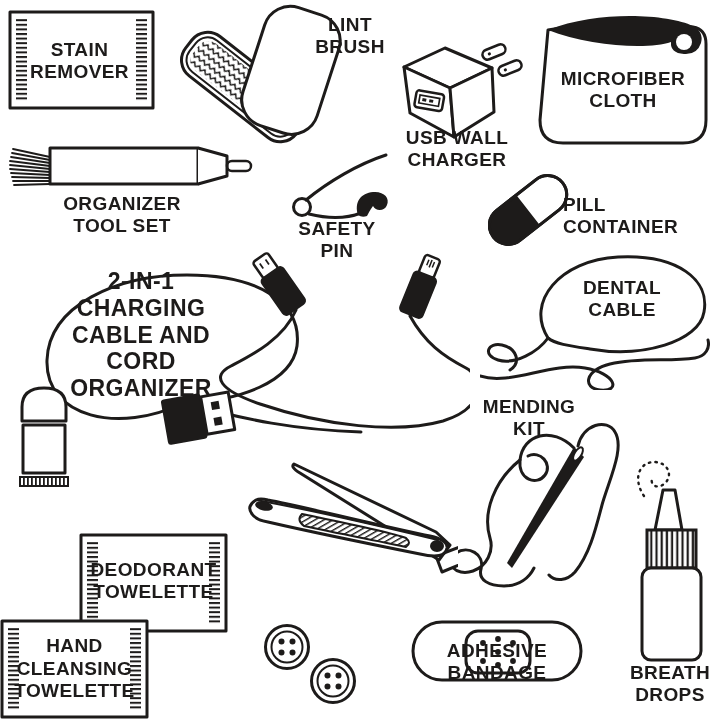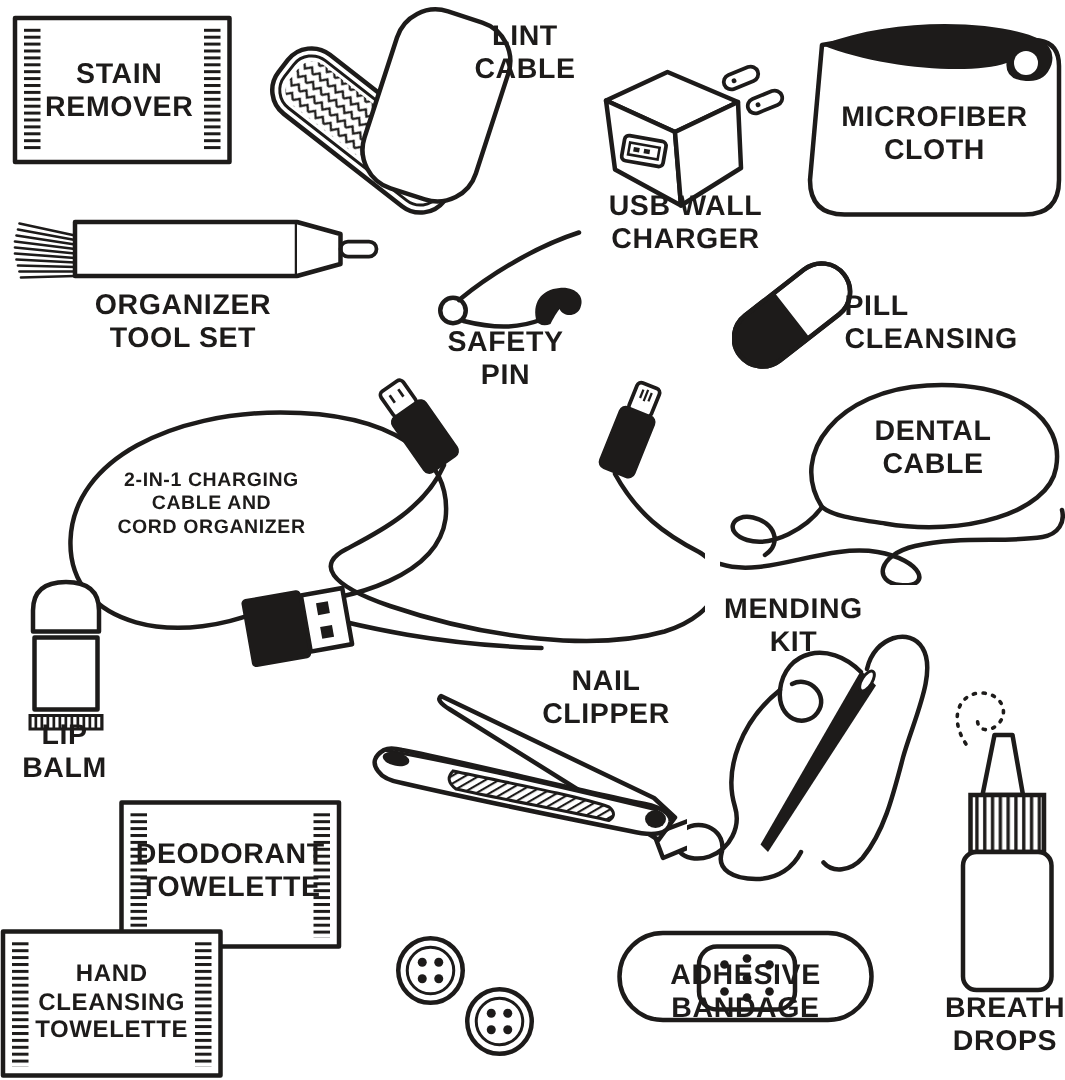--- a/index.html
+++ b/index.html
@@ -8,22 +8,22 @@
     position:relative;width:710px;height:720px;background:#fff;overflow:hidden;
     font-family:"Liberation Sans",sans-serif;color:var(--ink);
   }
   .illus{position:absolute;}
   .lbl{
     position:absolute;display:flex;align-items:center;justify-content:center;
     font-weight:700;color:var(--ink);white-space:pre-line;text-align:center;
     line-height:1.18;letter-spacing:.4px;font-size:19px;z-index:5;
   }
   .lbl.left{justify-content:flex-start;text-align:left;}
-  .sm{font-size:13px;}
-  .xs{font-size:16px;}
+  .sm{font-size:23px;}
+  .xs{font-size:19px;}
   
   .ln{fill:none;stroke:var(--ink);stroke-width:3;stroke-linecap:round;stroke-linejoin:round;}
   .ln2{fill:none;stroke:var(--ink);stroke-width:2;stroke-linecap:round;stroke-linejoin:round;}
   .lnA{fill:none;stroke:var(--ink);stroke-width:2.5;stroke-linecap:round;stroke-linejoin:round;}
   .fw{fill:#fff;stroke:var(--ink);stroke-width:3;stroke-linejoin:round;}
   .fi{fill:var(--ink);stroke:none;}
   .dt{fill:none;stroke:var(--ink);stroke-width:2.4;stroke-dasharray:1.5 5;stroke-linecap:round;}
 </style>
 </head>
 <body>
@@ -68,21 +68,21 @@
     <g transform="rotate(38 64 85)">
       <rect x="-6" y="60" width="140" height="50" rx="20" class="fw"></rect>
       <rect x="-1" y="65" width="130" height="40" rx="15" class="ln2"></rect>
       <rect x="3" y="68" width="122" height="34" rx="12" fill="url(#zigp)" stroke="none"></rect>
     </g>
     <g transform="rotate(18 110 68)">
       <rect x="72" y="6" width="78" height="124" rx="27" class="fw"></rect>
     </g>
   </svg>
   <div class="lbl" style="left:308px;top:14px;width:84px;height:44px">LINT
-CABLE</div>
+BRUSH</div>
 
   <svg class="illus" style="left:398px;top:38px" width="130" height="102" viewBox="0 0 130 102">
     <g transform="rotate(-22 96 14)">
       <rect x="84" y="9" width="24" height="10" rx="5" class="lnA"></rect>
         <circle cx="91" cy="14" r="1.6" class="fi"></circle>
     </g>
     <g transform="rotate(-22 112 30)">
       <rect x="100" y="25" width="24" height="10" rx="5" class="lnA"></rect>
         <circle cx="107" cy="30" r="1.6" class="fi"></circle>
     </g>
@@ -136,21 +136,21 @@
   <div class="lbl" style="left:298px;top:218px;width:78px;height:44px">SAFETY
 PIN</div>
 
   <svg class="illus" style="left:488px;top:165px" width="90" height="85" viewBox="0 0 90 85">
     <g transform="rotate(-38 40 45)">
       <rect x="-4" y="26" width="88" height="38" rx="19" class="fw"></rect>
       <path d="M40,26 L15,26 A19,19 0 0 0 15,64 L40,64 Z" class="fi"></path>
       <rect x="-4" y="26" width="88" height="38" rx="19" class="ln"></rect>
     </g>
   </svg>
-  <div class="lbl left" style="left:563px;top:203px;width:148px;height:26px">PILL CLEANSING</div>
+  <div class="lbl left" style="left:563px;top:203px;width:148px;height:26px">PILL CONTAINER</div>
 
   <svg class="illus" style="left:35px;top:248px" width="435" height="205" viewBox="0 0 435 205">
     <path d="M148,155 C85,186 10,170 12,112 C14,57 82,27 152,27 C226,27 267,56 262,98 C257,134 205,153 148,155" class="ln"></path>
     <path d="M148,155 C141,158 136,161 131,165" class="ln"></path>
     <path d="M150,155 C210,172 262,182 326,184" class="ln"></path>
     <path d="M261,62 C248,92 215,108 196,118 C176,128 184,142 225,156 C290,178 362,186 408,173 C447,161 452,132 431,120 C408,108 390,95 375,68" class="ln"></path>
 
     <g transform="translate(242,34) rotate(-35)">
       <rect x="-9" y="-30" width="18" height="20" rx="3" class="lnA"></rect>
       <line x1="-3.5" y1="-25" x2="-3.5" y2="-19" stroke="#1d1b1a" stroke-width="1.8"></line>
@@ -182,42 +182,39 @@
     <path d="M68,88 C58,102 35,115 18,110 C2,105 8,92 22,95 C36,98 42,112 30,120" class="ln"></path>
     <path d="M0,126 C30,136 70,112 105,118 C135,123 142,142 120,140 C102,138 105,120 130,114 C160,107 190,112 215,108 C226,106 230,98 228,90" class="ln"></path>
   </svg>
   <div class="lbl" style="left:552px;top:287px;width:140px;height:24px">DENTAL CABLE</div>
 
   <svg class="illus" style="left:18px;top:385px" width="52" height="103" viewBox="0 0 52 103">
     <path d="M4,36 L4,22 Q4,3 26,3 Q48,3 48,22 L48,36 Z" class="fw"></path>
     <rect x="5" y="40" width="42" height="48" class="fw"></rect>
     <rect x="2" y="92" width="48" height="9" fill="url(#vrib2)" stroke="#1d1b1a" stroke-width="2"></rect>
   </svg>
-  <div class="lbl" style="left:0px;top:490px;width:86px;height:24px">LIP BALM</div>
 
   <svg class="illus" style="left:437px;top:398px" width="190" height="194" viewBox="0 0 190 194">
     <path d="M141,48 C146,26 170,20 178,34 C188,50 172,82 165,107 C158,134 152,157 138,174 C130,183 118,184 112,177" class="ln"></path>
     <path d="M137,50 C115,28 86,36 83,62 C81,82 100,88 108,77 C116,66 103,52 91,58" class="ln"></path>
     <path d="M83,62 C58,82 45,114 53,140 C57,153 50,168 36,173 C18,179 6,164 19,155 C31,147 48,156 44,171 C41,182 52,188 67,188 C82,188 92,180 97,170" class="ln"></path>
     <polygon points="137,49 147,59 75,170 70,165" class="fi"></polygon>
     <ellipse cx="141" cy="56" rx="3.4" ry="7.5" transform="rotate(32 141 56)" fill="#fff" stroke="#1d1b1a" stroke-width="2"></ellipse>
   </svg>
   <div class="lbl" style="left:466px;top:406px;width:126px;height:24px">MENDING KIT</div>
 
   <svg class="illus" style="left:240px;top:448px" width="218" height="142" viewBox="0 0 218 142">
     <path d="M196,108 L222,98 L226,114 L202,124 Z" class="fw"></path>
     <path d="M54,16 L196,84 L210,97 L199,112 L60,25 Q50,19 54,16 Z" class="fw"></path>
     <path d="M16,52 Q6,58 12,66 Q16,72 28,74 C80,86 150,100 180,106 Q205,112 207,100 Q208,92 190,88 C150,80 60,58 28,52 Q20,50 16,52 Z" class="fw"></path>
     <path d="M16,52 C60,60 140,78 198,92" class="ln2"></path>
     <path d="M62,66 C110,76 150,84 166,90 Q172,95 166,99 C150,95 100,86 64,78 Q56,72 62,66 Z" fill="url(#dhatch)" stroke="#1d1b1a" stroke-width="2"></path>
     <ellipse cx="24" cy="58" rx="9" ry="4.5" transform="rotate(12 24 58)" class="fi"></ellipse>
     <ellipse cx="197" cy="98" rx="7" ry="6" class="fi"></ellipse>
   </svg>
-  <div class="lbl" style="left:360px;top:444px;width:88px;height:44px">NAIL
-CLIPPER</div>
 
   <svg class="illus" style="left:628px;top:456px" width="82" height="210" viewBox="0 0 82 210">
     <path d="M16,40 C4,22 12,6 26,6 C40,6 46,20 36,28 C30,33 22,30 24,22" class="dt"></path>
     <path d="M35,34 L47,34 L54,74 L27,74 Z" class="fw"></path>
     <rect x="19" y="74" width="49" height="38" fill="url(#vrib)" stroke="#1d1b1a" stroke-width="3"></rect>
     <rect x="14" y="112" width="59" height="92" rx="9" class="fw"></rect>
   </svg>
   <div class="lbl" style="left:630px;top:661px;width:80px;height:46px">BREATH
 DROPS</div>
 

